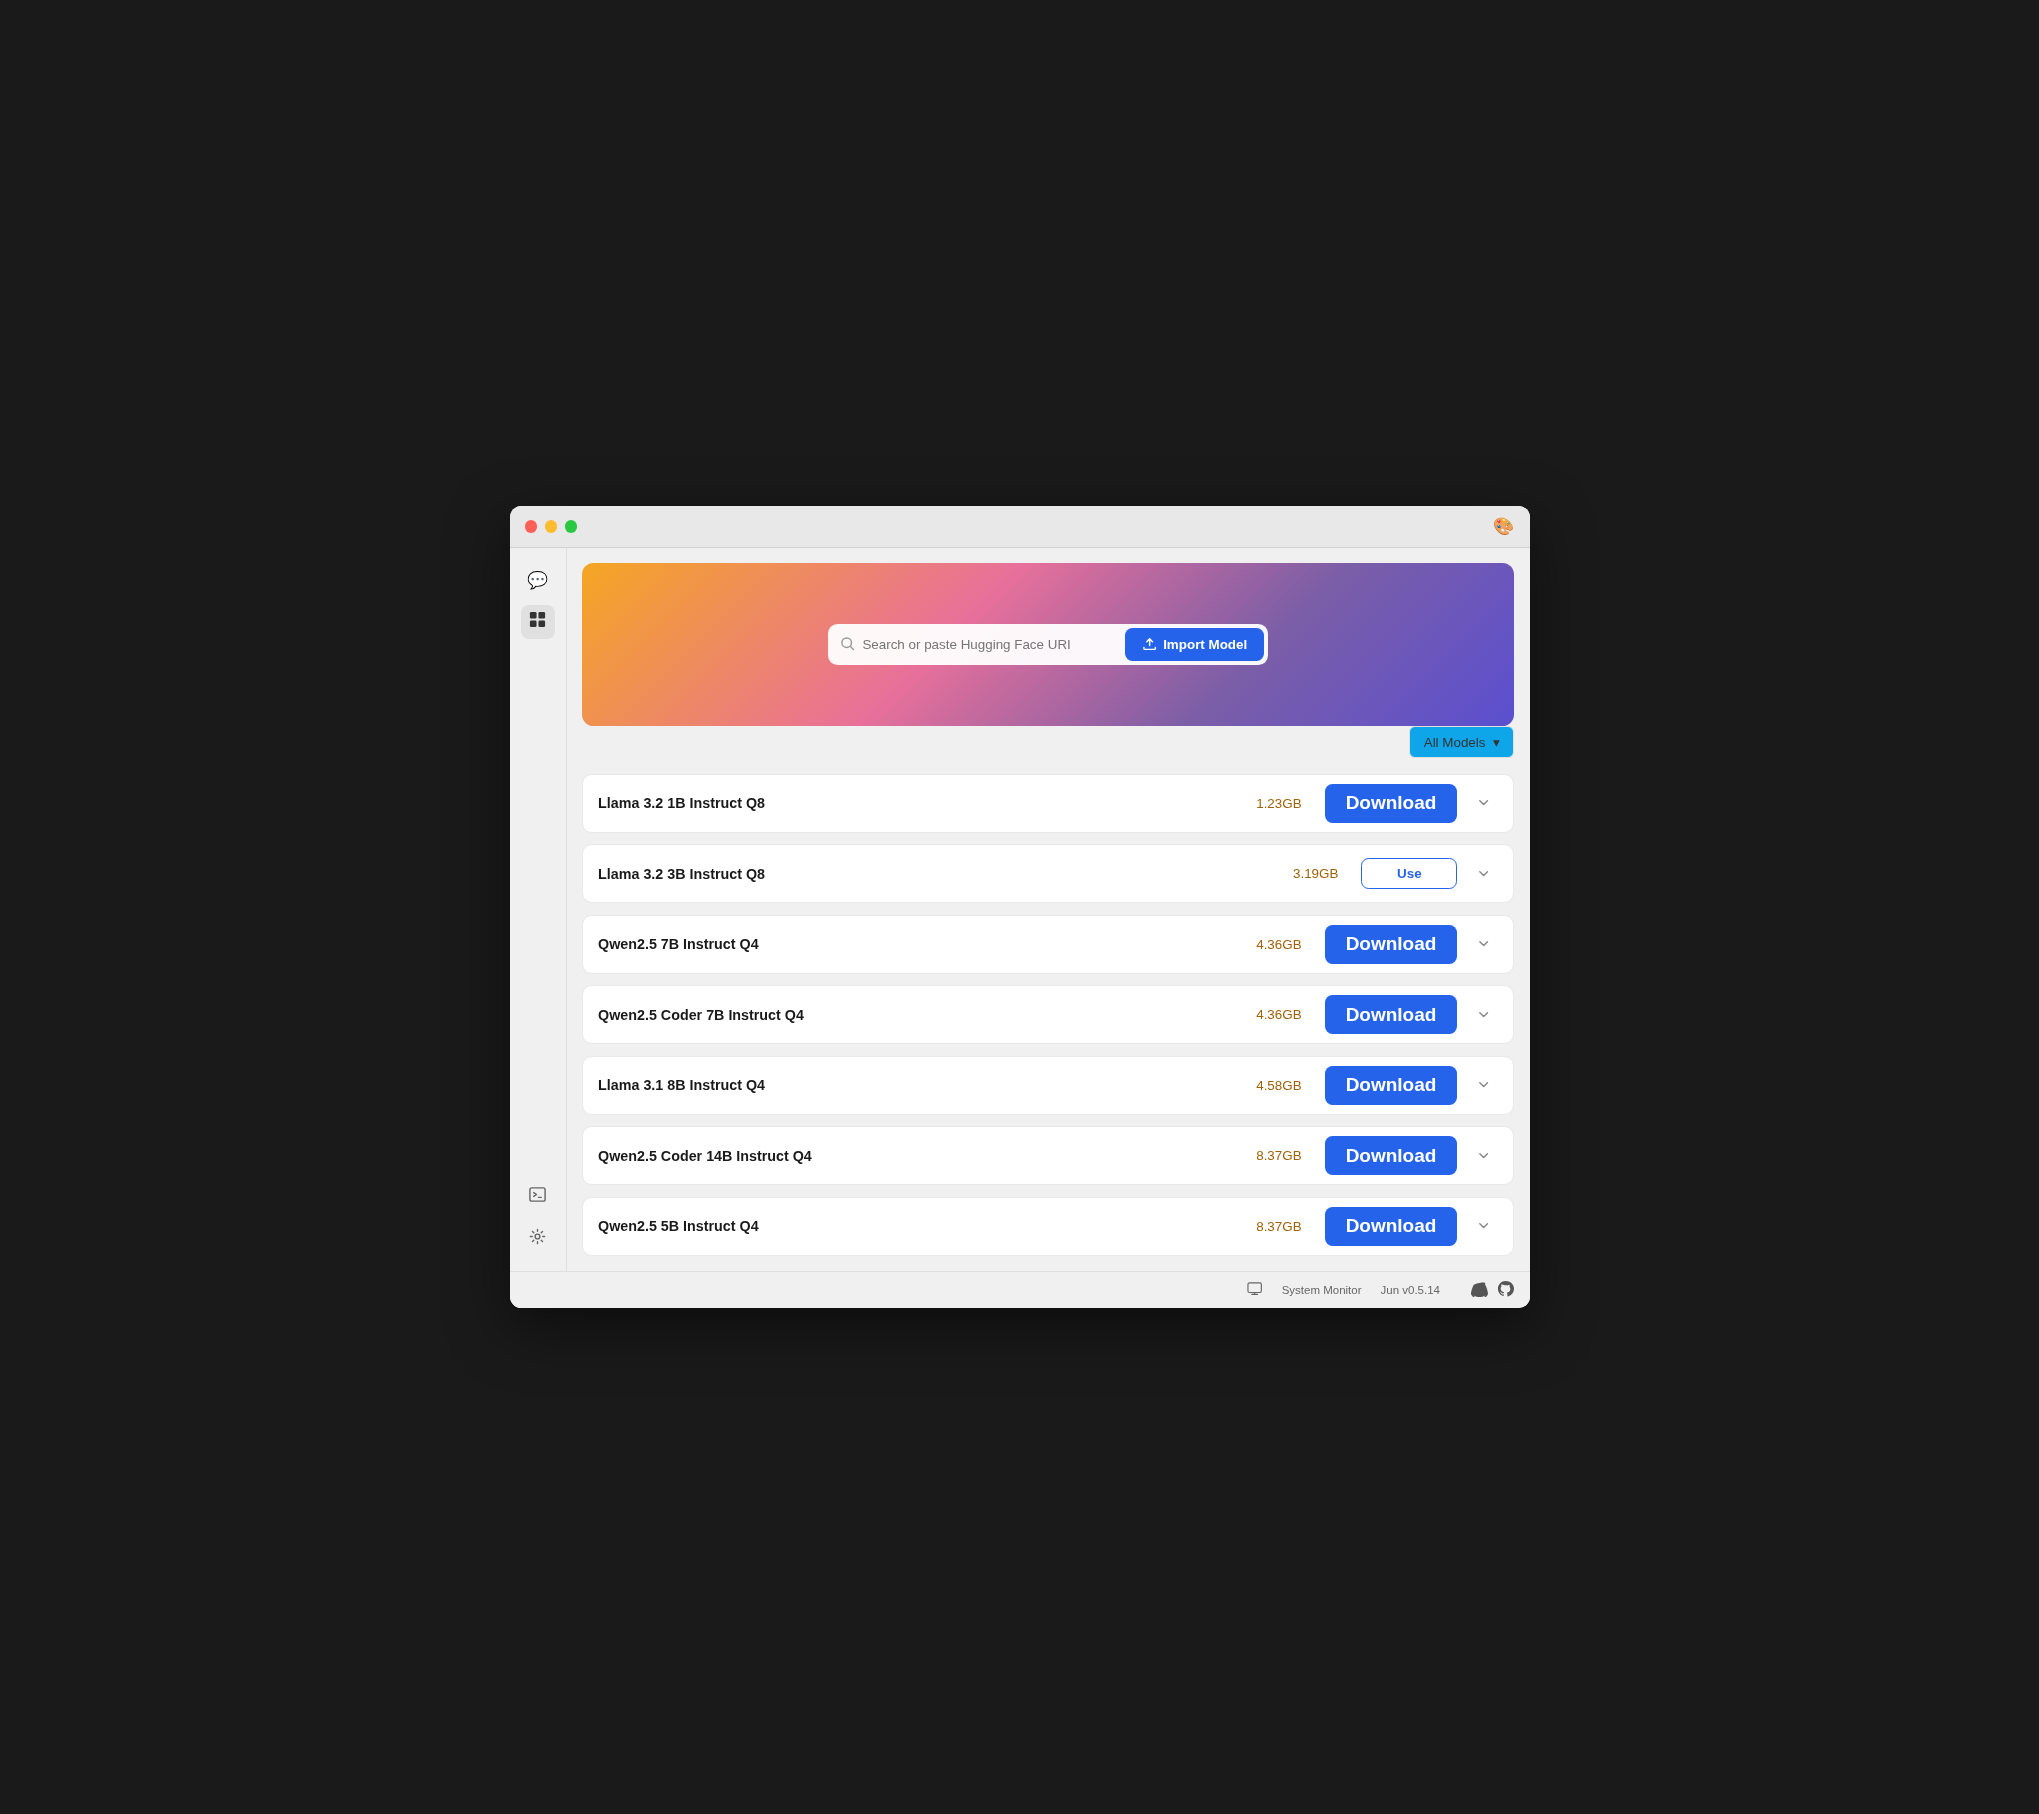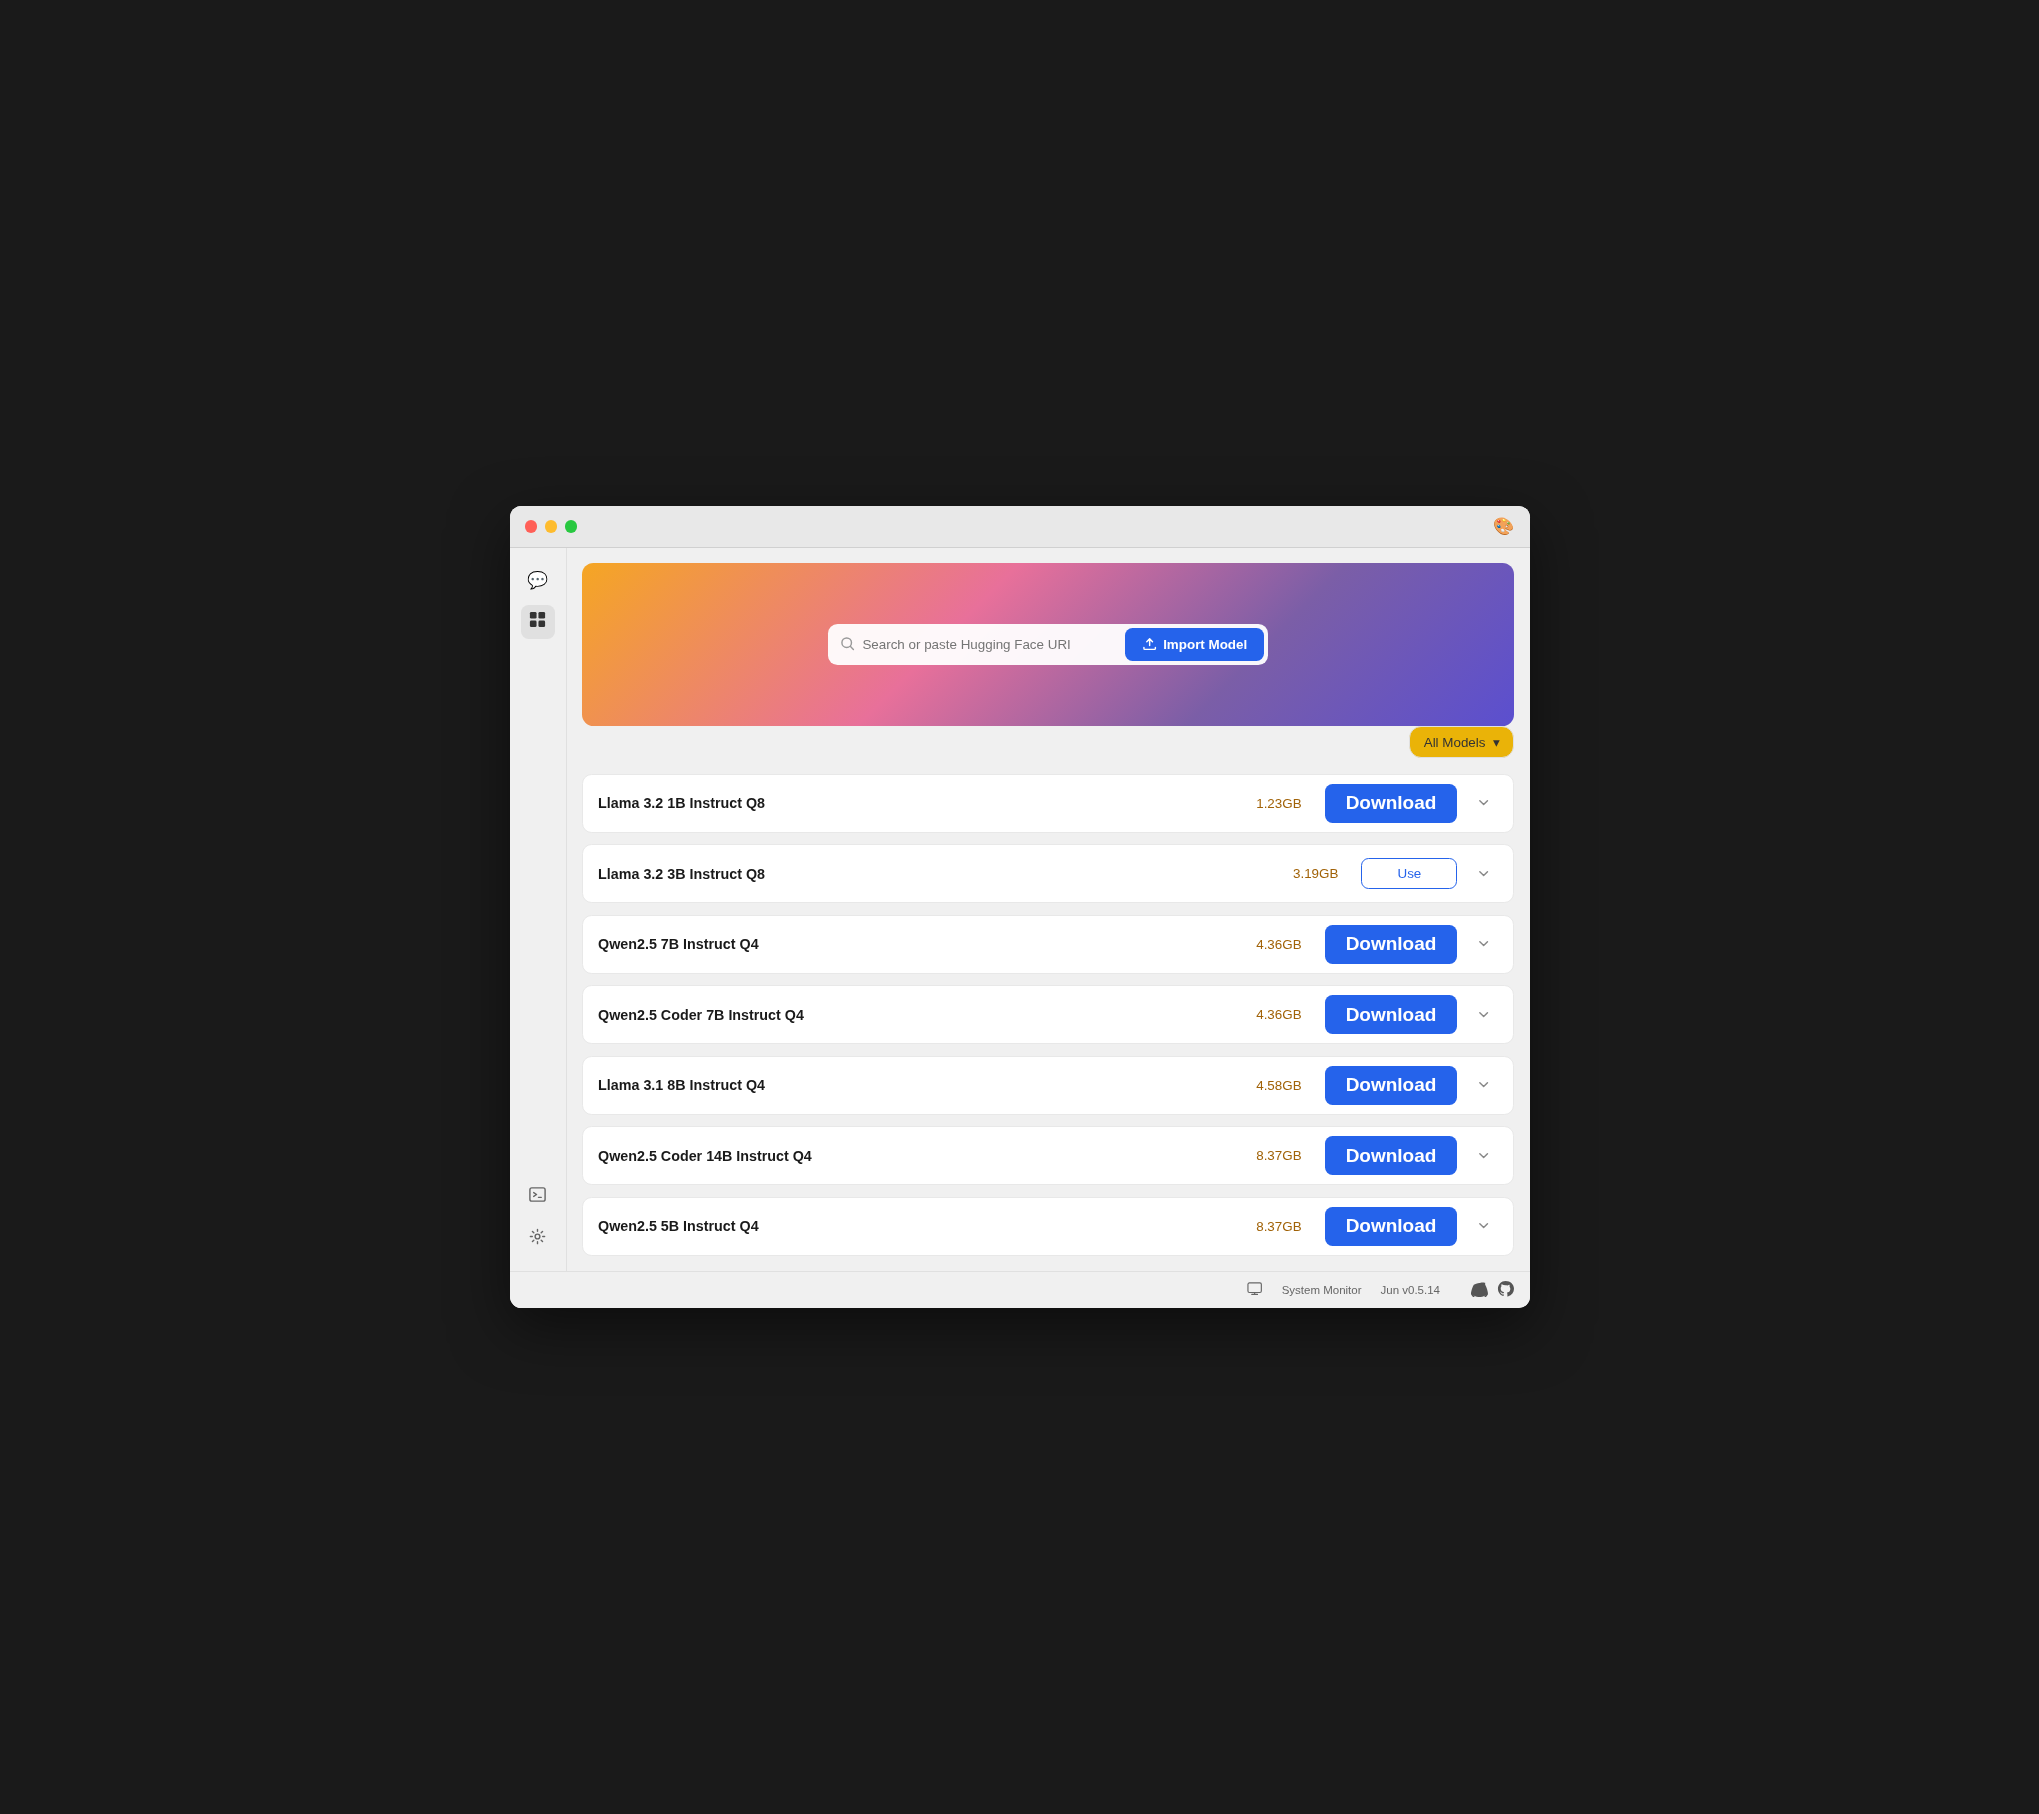--- a/index.html
+++ b/index.html
@@ -154,23 +154,23 @@
     .toolbar {
       display: flex;
       justify-content: flex-end;
       margin-bottom: 15.3px;
     }
 
     .filter-select {
       display: flex;
       align-items: center;
       gap: 7.6px;
-      background: #eab308;
+      background: #0ea5e9;
       border: 1px solid #e0e0e0;
-      border-radius: 12px;
+      border-radius: 6px;
       padding: 7.6px 13.4px;
       font-size: 13.4px;
       color: #333;
       cursor: pointer;
     }
 
     .models-list {
       display: flex;
       flex-direction: column;
       gap: 11.5px;
@@ -214,21 +214,21 @@
       min-width: 96px;
     }
 
     .use-btn {
       background: white;
       color: #2563eb;
       border: 1.9px solid #2563eb;
       border-radius: 7.6px;
       padding: 6.7px 21px;
       font-size: 13.4px;
-      font-weight: 400;
+      font-weight: 700;
       cursor: pointer;
       min-width: 96px;
     }
 
     .expand-btn {
       width: 29px;
       height: 29px;
       display: flex;
       align-items: center;
       justify-content: center;

